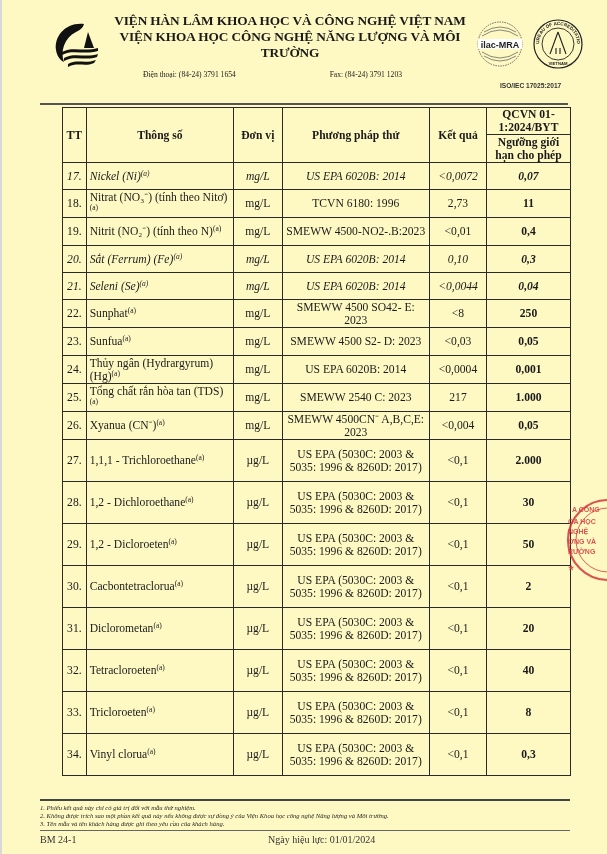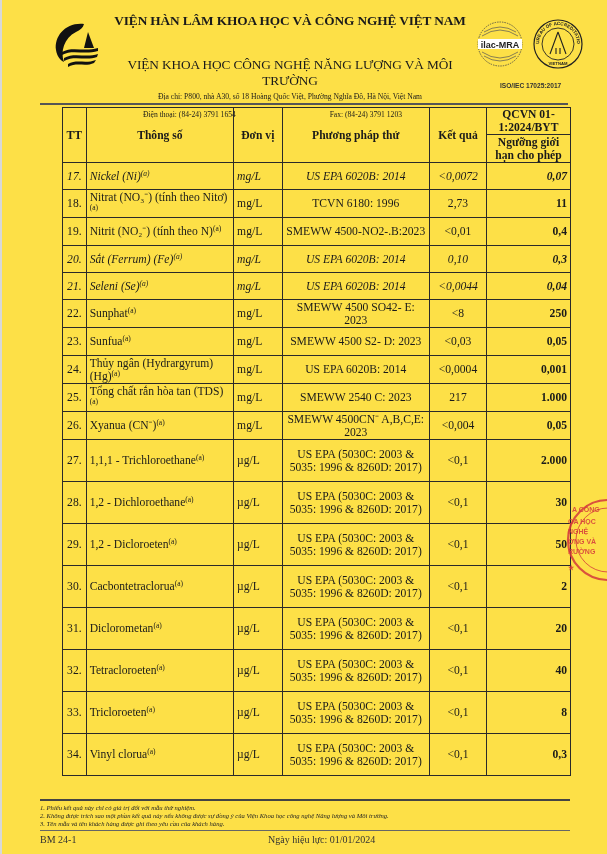--- a/index.html
+++ b/index.html
@@ -1,44 +1,44 @@
 <!DOCTYPE html>
 <html><head>
 <meta charset="utf-8">
 <style>
   html, body { margin:0; padding:0; background:#ffffff; }
   body { width:607px; height:854px; position:relative; overflow:hidden;
          font-family:"Liberation Serif", serif; color:#1a1a1a; }
-  .page { position:absolute; left:0; top:0; width:607px; height:854px; background:#fde047; }
+  .page { position:absolute; left:0; top:0; width:607px; height:854px; background:#fef9c3; }
   .scan-edge { position:absolute; left:0; top:0; width:2px; height:854px; background:#d8d8d8; }
 
   
   .logo-left { position:absolute; left:52px; top:20px; width:50px; height:50px; }
   .hdr-text { position:absolute; left:105px; top:13px; width:370px; text-align:center; }
   .hdr-l1 { font-size:13.3px; font-weight:bold; line-height:16px; letter-spacing:-0.1px; }
-  .hdr-l2 { font-size:13.3px; font-weight:normal; line-height:16px; letter-spacing:-0.1px;margin-top:28px; }
+  .hdr-l2 { font-size:13.3px; font-weight:bold; line-height:16px; letter-spacing:-0.1px; }
   .hdr-l3 { font-size:11.5px; font-weight:bold; line-height:15px; margin-top:1px; }
   .hdr-l4 { font-size:11.5px; font-weight:bold; line-height:15px; }
   .hdr-l5 { font-size:7.6px; line-height:9px; margin-top:3px; }
   .hdr-l6 { font-size:7.6px; line-height:9px; display:flex; justify-content:space-between; padding:9px 73px 0 38px; }
   .ilac { position:absolute; left:476px; top:20px; width:48px; height:48px; }
   .boa  { position:absolute; left:532px; top:18px; width:52px; height:52px; }
   .iso  { position:absolute; left:500px; top:82px; font-family:"Liberation Sans", sans-serif; font-size:6.6px; font-weight:bold; color:#333; }
   .hdr-rule { position:absolute; left:40px; top:103px; width:528px; height:2px; background:#555; }
 
   
   table.res { position:absolute; left:62px; top:107px; border-collapse:collapse; table-layout:fixed; width:509px; }
   table.res td, table.res th { border:1px solid #2a2a2a; font-size:11.6px; line-height:13px; padding:0 3px; vertical-align:middle; }
   table.res th { font-weight:bold; text-align:center; }
   .c-tt { width:22px; text-align:center; }
   .c-name { width:137px; text-align:left; }
-  .c-unit { width:45px; }
+  .c-unit { width:45px; text-align:center; }
   .c-method { width:137px; text-align:center; }
   .c-res { width:53px; text-align:center; }
-  .c-lim { width:78px; text-align:right; font-weight:bold;margin-left:16px; }
+  .c-lim { width:78px; text-align:center; font-weight:bold;margin-left:16px; }
   td.c-tt { text-align:center; }
   td.c-name { padding-left:5px; }
   sup { font-size:7.5px; line-height:0; vertical-align:4px; }
   tr.h1 th { height:26px; }
   tr.h2 th { height:27px; }
   tr.r1 td { height:26px;font-style:italic; }
   tr.r2 td { height:27px; }
   tr.r3 td { height:41px; }
 
   
@@ -62,21 +62,20 @@
     <path d="M32 4 C14 2 2 16 4 30 C5 36 8 40 12 42 C8 32 12 18 24 12 C28 10 31 8 32 4 Z" fill="#111"></path>
     <path d="M36 12 L42 28 L32 28 Z" fill="#111"></path>
     <path d="M10 32 C20 26 32 32 46 28 L46 31 C32 35 20 29 10 35 Z" fill="#111"></path>
     <path d="M12 38 C22 32 34 38 46 34 L45 37 C34 41 22 35 12 41 Z" fill="#111"></path>
     <path d="M16 44 C24 39 34 44 44 40 L42 43 C34 47 24 42 16 47 Z" fill="#111"></path>
   </svg>
 
   <div class="hdr-text">
     <div class="hdr-l1">VIỆN HÀN LÂM KHOA HỌC VÀ CÔNG NGHỆ VIỆT NAM</div>
     <div class="hdr-l2">VIỆN KHOA HỌC CÔNG NGHỆ NĂNG LƯỢNG VÀ MÔI TRƯỜNG</div>
-    <div class="hdr-l5">Địa chỉ: P800, nhà A30, số 18 Hoàng Quốc Việt, Phường Nghĩa Đô, Hà Nội, Việt Nam</div>
     <div class="hdr-l6">
       <span>Điện thoại: (84-24) 3791 1654</span>
       <span>Fax: (84-24) 3791 1203</span>
     </div>
   </div>
 
   <svg class="ilac" viewBox="0 0 48 48">
     <circle cx="24" cy="24" r="22" fill="none" stroke="#444" stroke-width="0.8" stroke-dasharray="1.5 1"></circle>
     <path d="M6 16 Q24 4 42 16" fill="none" stroke="#555" stroke-width="0.7"></path>
     <path d="M8 12 Q24 2 40 12" fill="none" stroke="#555" stroke-width="0.7"></path>

